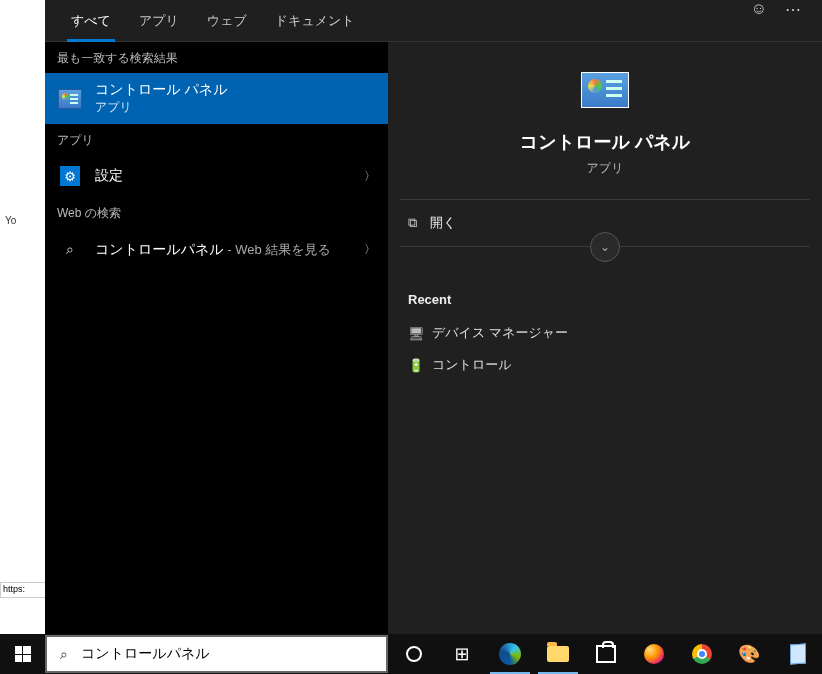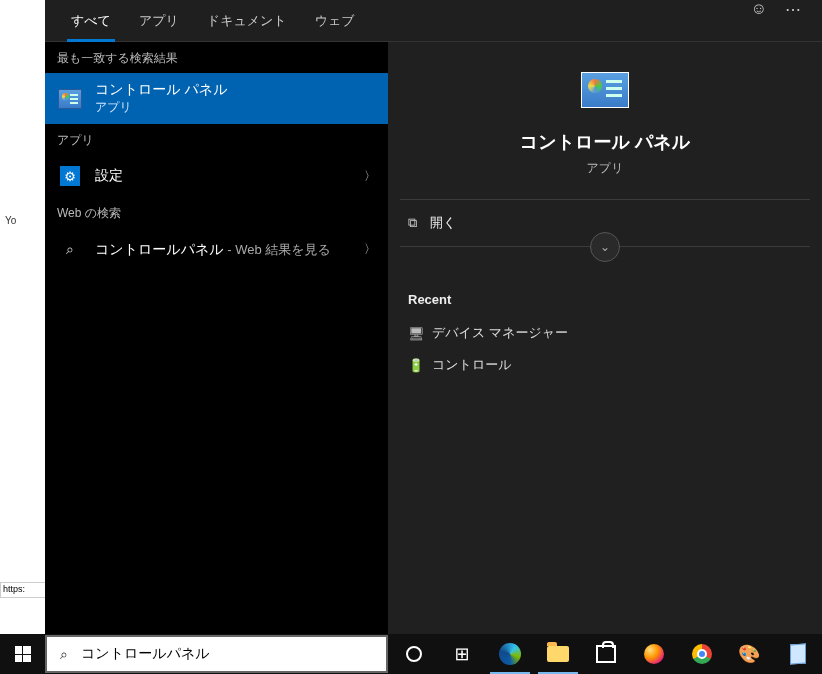--- a/index.html
+++ b/index.html
@@ -82,22 +82,22 @@
 <body>
 
 <div class="desktop-bg"></div>
 <div class="desktop-text" style="top:215px">Yo</div>
 <div class="url-box">https:</div>
 
 <div class="search-panel">
   <div class="tabs">
     <div class="tab active">すべて</div>
     <div class="tab">アプリ</div>
+    <div class="tab">ウェブ</div>
     <div class="tab">ドキュメント</div>
-    <div class="tab">ウェブ</div>
     <div class="tabs-spacer"></div>
     <div class="tab-icon">☺</div>
     <div class="tab-icon">⋯</div>
   </div>
 
   <div class="columns">
     <div class="left-col">
       <div class="section-header">最も一致する検索結果</div>
       <div class="result-item selected">
         <div class="icon-slot">

